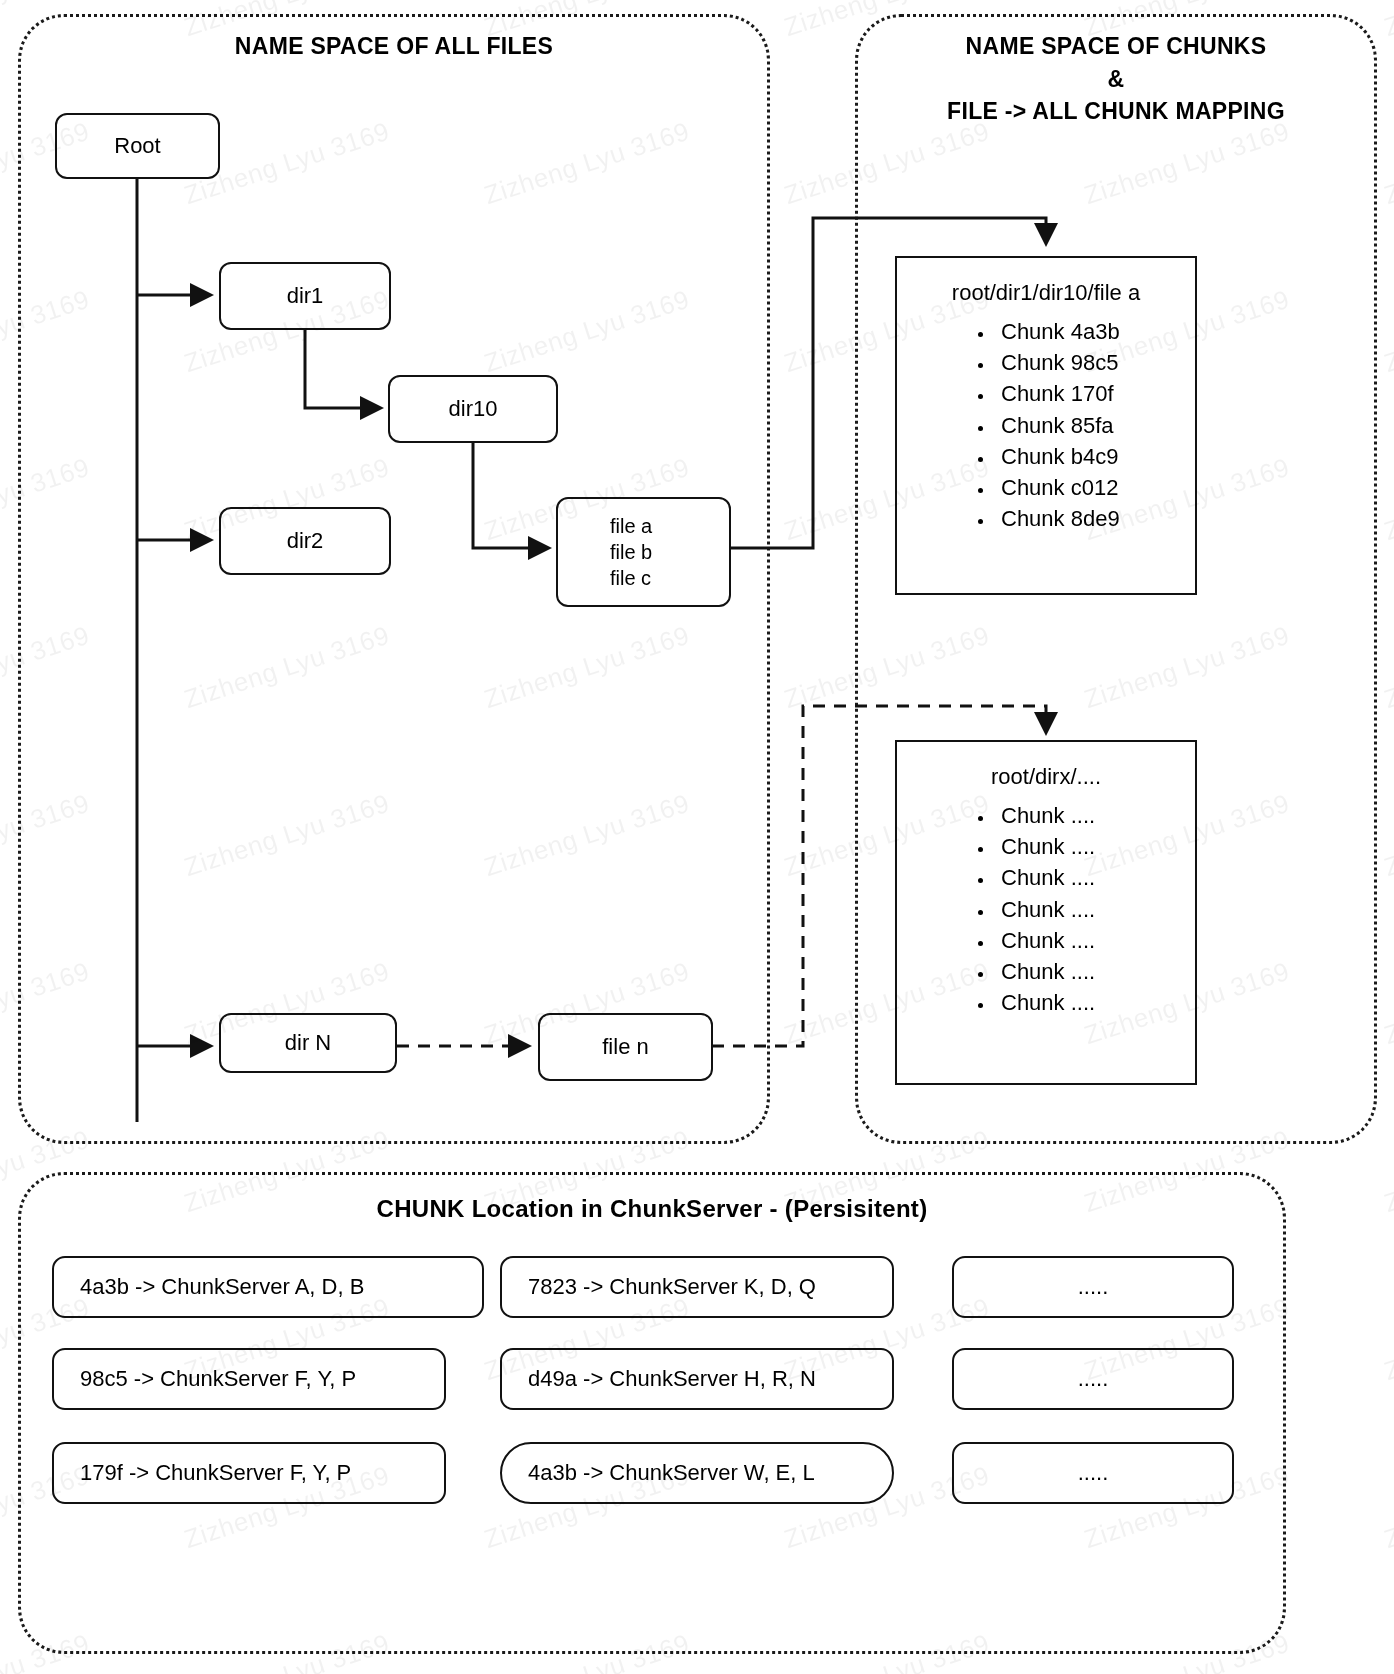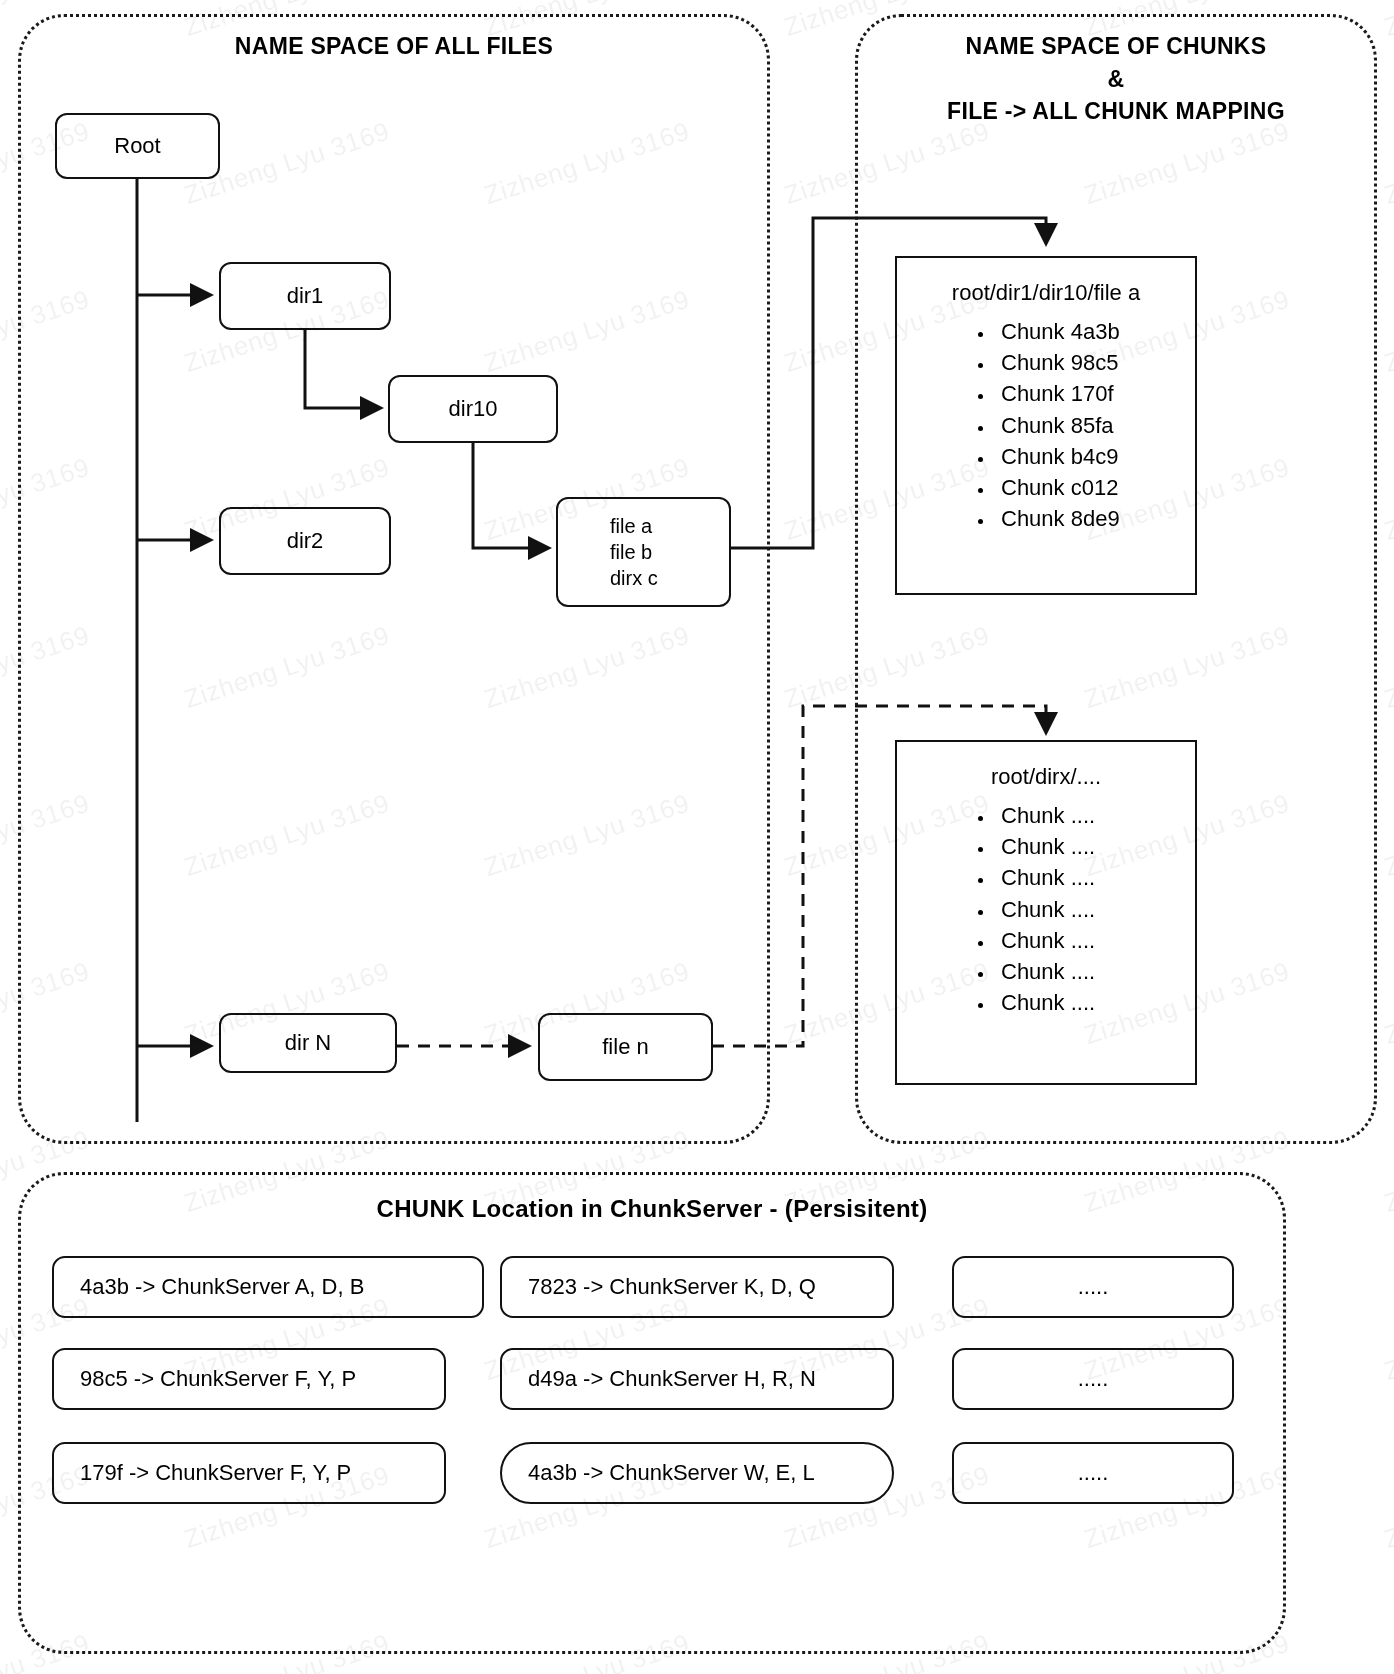--- a/index.html
+++ b/index.html
@@ -235,21 +235,21 @@
   </div>
 
   <div class="node" style="left:219px;top:507px;width:172px;height:68px;">
     <span>dir2</span>
   </div>
 
   <div class="node multi" style="left:556px;top:497px;width:175px;height:110px;">
     <span class="lines">
       <span>file a</span>
       <span>file b</span>
-      <span>dirx c</span>
+      <span>file c</span>
     </span>
   </div>
 
   <div class="node" style="left:219px;top:1013px;width:178px;height:60px;">
     <span>dir N</span>
   </div>
 
   <div class="node" style="left:538px;top:1013px;width:175px;height:68px;">
     <span>file n</span>
   </div>

